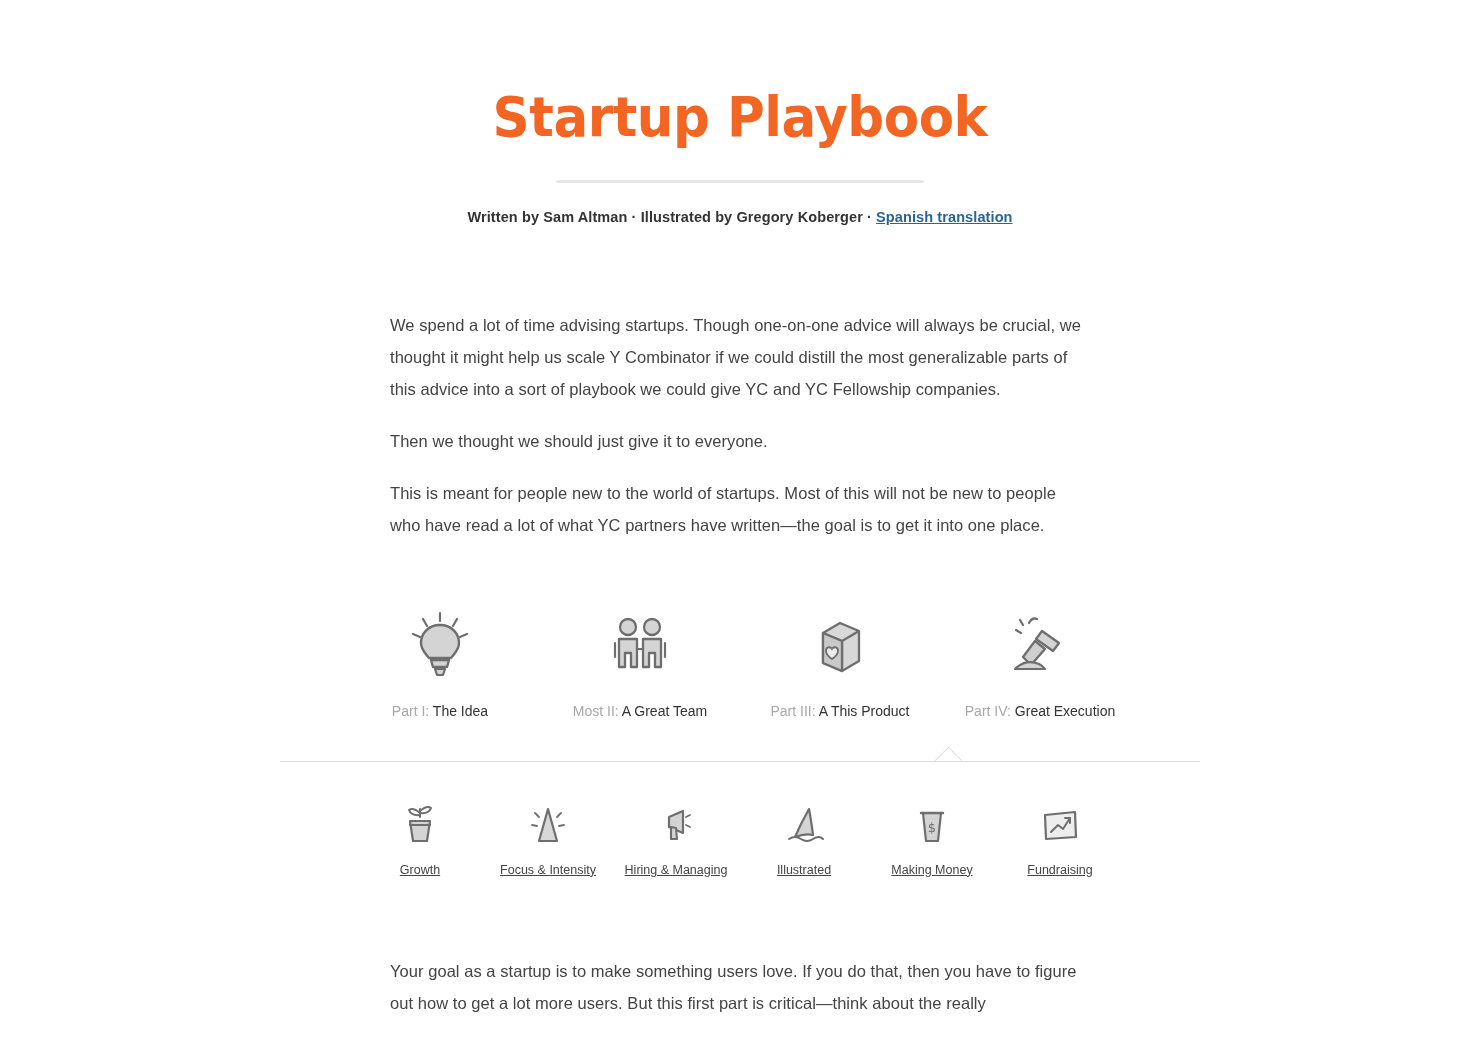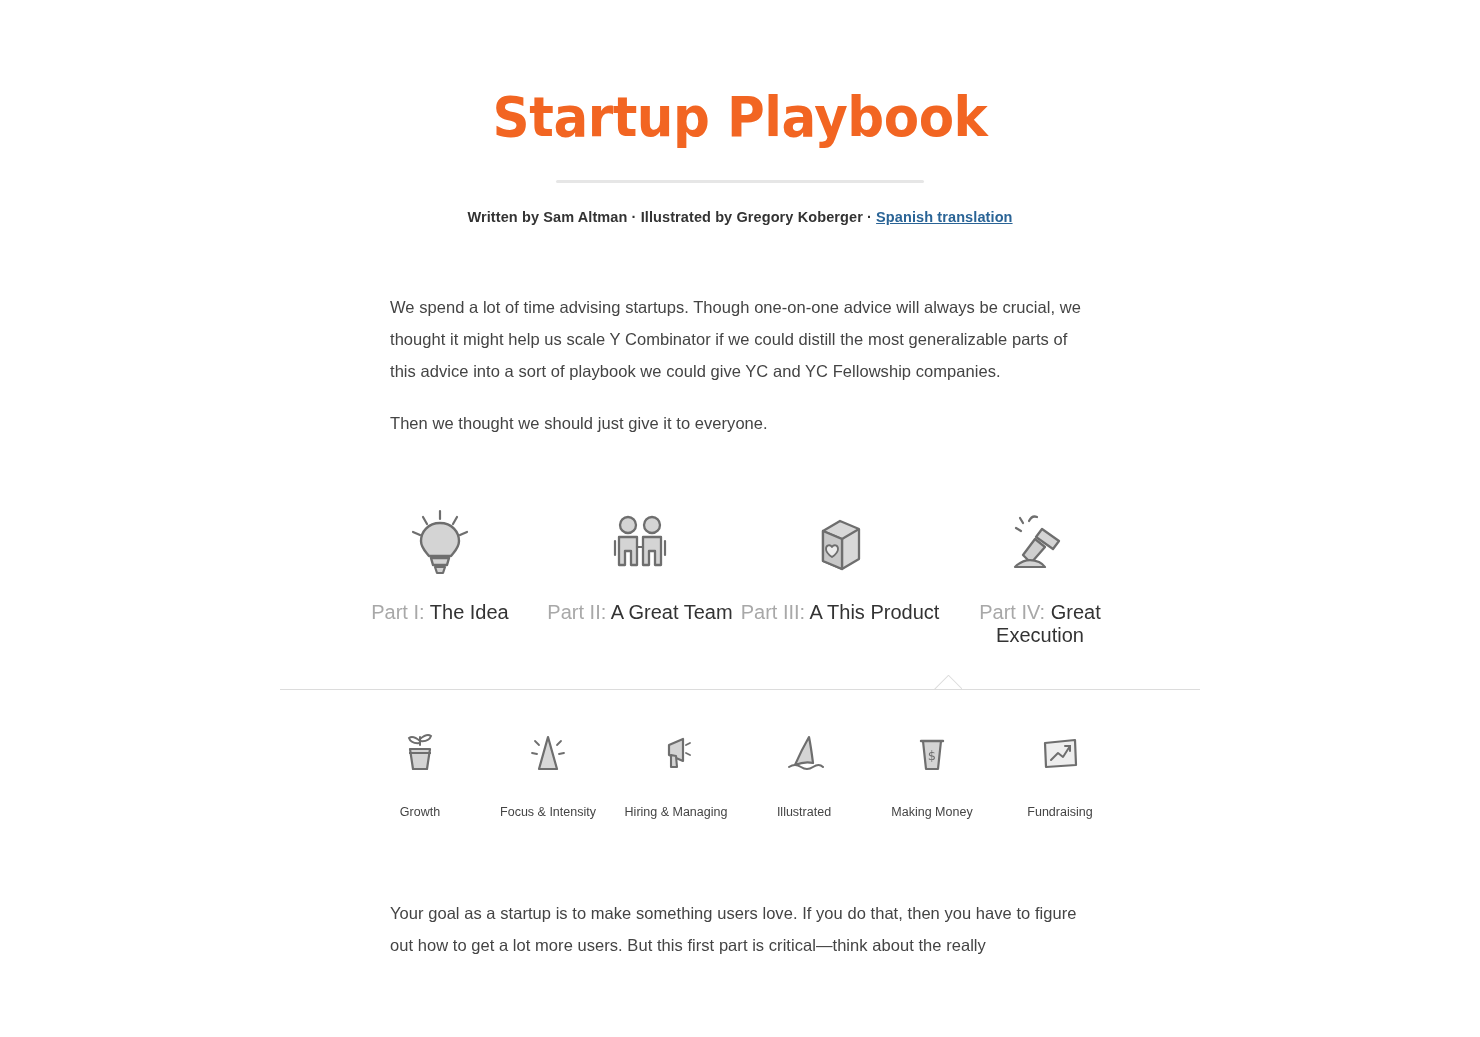--- a/index.html
+++ b/index.html
@@ -63,21 +63,21 @@
     padding-left: 0;
     margin-left: 390px;
   }
   .content p {
     font-size: 16.5px;
     line-height: 32px;
     color: #444;
     margin: 0 0 20px 0;
     letter-spacing: 0.05px;
   }
-  .intro { margin-top: 66px; }
+  .intro { margin-top: 84px; }
 
   
   .parts-nav {
     margin-top: 68px;
     display: flex;
     justify-content: center;
     gap: 0;
   }
   .part-item {
     width: 200px;
@@ -85,21 +85,21 @@
     cursor: pointer;
   }
   .part-icon {
     height: 72px;
     display: flex;
     align-items: center;
     justify-content: center;
   }
   .part-label {
     margin-top: 22px;
-    font-size: 20px;
+    font-size: 14px;
     color: #333;
   }
   .part-label .pnum {
     color: #9b9b9b;
   }
   .part-item.dim .part-label,
   .part-item.dim .part-label .pnum { color: #a8a8a8; }
   .part-item.dim .part-label .ptext { color: #333; }
 
   
@@ -146,23 +146,24 @@
     text-align: center;
     cursor: pointer;
   }
   .sub-icon {
     height: 54px;
     display: flex;
     align-items: flex-end;
     justify-content: center;
   }
   .sub-label {
-    margin-top: 28px;
+    margin-top: 14px;
     font-size: 12.5px;
     color: #444;
+    text-decoration: underline;
   }
 
   .after-nav { margin-top: 78px; }
 
   svg { display: block; }
 </style>
 </head>
 <body>
 
 <div class="page">
@@ -170,20 +171,21 @@
   <h1 class="title">Startup Playbook</h1>
   <div class="title-rule"></div>
 
   <div class="byline">
     <span>Written by Sam Altman</span><span> · </span><span>Illustrated by Gregory Koberger</span><span> · </span><a href="#">Spanish translation</a>
   </div>
 
   <div class="content intro">
     <p>We spend a lot of time advising startups. Though one-on-one advice will always be crucial, we thought it might help us scale Y Combinator if we could distill the most generalizable parts of this advice into a sort of playbook we could give YC and YC Fellowship companies.</p>
     <p>Then we thought we should just give it to everyone.</p>
+    <p>This is meant for people new to the world of startups. Most of this will not be new to people who have read a lot of what YC partners have written—the goal is to get it into one place.</p>
   </div>
 
   <div class="parts-nav">
 
     <div class="part-item dim">
       <div class="part-icon">
         <svg width="86" height="72" viewBox="0 0 86 72">
           <g stroke="#6e6e6e" stroke-width="2.2" fill="none" stroke-linecap="round">
             <line x1="43" y1="4" x2="43" y2="12"></line>
             <line x1="26" y1="10" x2="30" y2="17"></line>
@@ -212,21 +214,21 @@
             <path d="M46 30 L64 30 L64 58 L58 58 L58 44 L52 44 L52 58 L46 58 Z"></path>
           </g>
           <g stroke="#6e6e6e" stroke-width="2.2" fill="none" stroke-linecap="round">
             <line x1="40" y1="40" x2="46" y2="40"></line>
             <line x1="18" y1="34" x2="18" y2="48"></line>
             <line x1="68" y1="34" x2="68" y2="48"></line>
           </g>
         </svg>
       </div>
       <div class="part-label">
-        <span class="pnum">Part II:</span>
+        <span class="pnum">Most II:</span>
         <span class="ptext">A Great Team</span>
       </div>
     </div>
 
     <div class="part-item dim">
       <div class="part-icon">
         <svg width="86" height="72" viewBox="0 0 86 72">
           <g stroke="#6e6e6e" stroke-width="2.3" stroke-linejoin="round">
             <path d="M26 24 L43 14 L62 22 L62 52 L45 62 L26 54 Z" fill="#d8d8d8"></path>
             <path d="M26 24 L45 32 L62 22" fill="none"></path>

